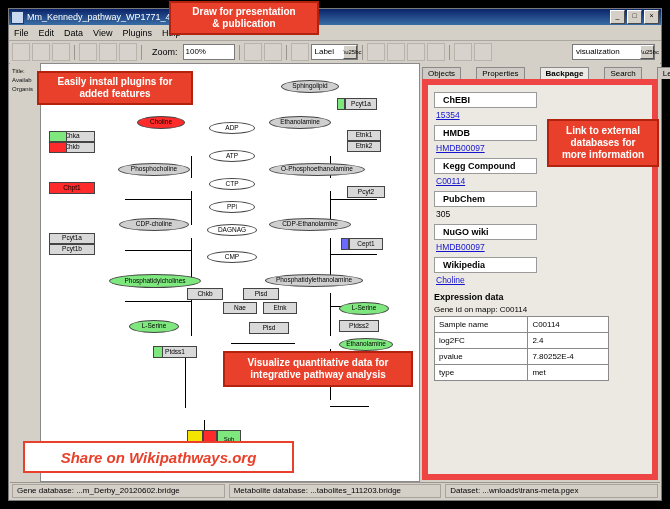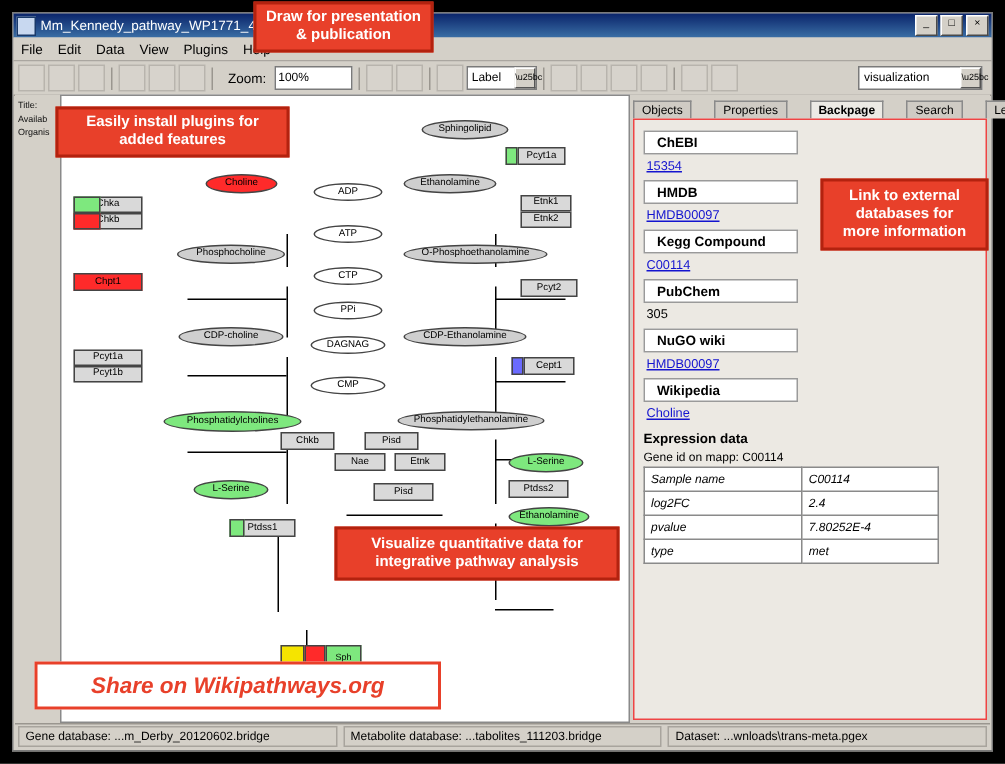--- a/index.html
+++ b/index.html
@@ -30,28 +30,28 @@
   
   .content{position:absolute;left:1px;top:54px;right:1px;bottom:18px;display:flex;}
   .leftpanel{width:27px;background:#d4d0c8;font-size:6px;padding:4px 1px 0 2px;color:#111;line-height:9px;}
   .canvas{position:relative;flex:1;background:#fff;border:1px solid #8a8a8a;overflow:hidden;}
   .rightcol{width:240px;background:#d4d0c8;display:flex;flex-direction:column;padding:2px 2px 2px 2px;box-sizing:border-box;}
 
   
   .tabs{display:flex;height:14px;align-items:flex-end;gap:14px;}
   .tab{font-size:8px;padding:1px 5px;border:1px solid #8a8a8a;border-bottom:none;background:#cfcbc4;margin-right:1px;}
   .tab.active{background:#eceae5;font-weight:bold;}
-  .tabpanel{flex:1;background:#ece9e3;border:1px solid #ef4444;overflow:hidden;position:relative;padding:4px 6px;box-sizing:border-box;}
+  .tabpanel{flex:1;background:#ece9e3;border:6px solid #ef4444;overflow:hidden;position:relative;padding:4px 6px;box-sizing:border-box;}
 
   .sec-title{display:inline-block;background:#fff;border:1px solid #9a9a9a;font-weight:bold;font-size:9px;padding:2px 8px;margin:3px 0 1px;min-width:85px;}
   .sec-link{color:#1414cf;font-size:8.5px;text-decoration:underline;display:block;margin:1px 0 2px 2px;}
   .sec-text{font-size:8.5px;margin:1px 0 2px 2px;display:block;}
   .exprtitle{font-weight:bold;font-size:9px;margin:7px 0 3px 0;display:block;}
   .geneid{font-size:8px;margin:0 0 2px 0;display:block;}
-  table.expr{border-collapse:collapse;width:197px;font-style:italic;}
+  table.expr{border-collapse:collapse;width:175px;}
   table.expr td{border:1px solid #8a8a8a;font-size:8px;padding:1px 4px;background:#fff;height:13px;}
 
   
   .statusbar{position:absolute;left:1px;right:1px;bottom:1px;height:16px;background:#d4d0c8;border-top:1px solid #9a968f;display:flex;align-items:center;}
   .statusbar .cell{font-size:8px;border:1px solid #a8a49d;height:12px;line-height:12px;margin:0 2px;padding:0 4px;flex:1;background:#d4d0c8;white-space:nowrap;overflow:hidden;}
 
   
   .node{position:absolute;font-size:6.5px;text-align:center;border:1px solid #444;box-sizing:border-box;line-height:1;display:flex;align-items:center;justify-content:center;color:#000;}
   .ell{border-radius:50%;}
   .gene{background:#d9d9d9;}
@@ -259,21 +259,21 @@
       </div>
     </div>
   </div>
 
   <div class="statusbar">
     <div class="cell">Gene database: ...m_Derby_20120602.bridge</div>
     <div class="cell">Metabolite database: ...tabolites_111203.bridge</div>
     <div class="cell">Dataset: ...wnloads\trans-meta.pgex</div>
   </div>
 
-  <div class="callout" style="left:160px;top:-8px;width:120px;height:34px;white-space:pre-line;">Draw for presentation
+  <div class="callout" style="left:160px;top:-8px;width:150px;height:34px;white-space:pre-line;">Draw for presentation
 &amp; publication</div>
   <div class="callout" style="left:28px;top:62px;width:156px;height:34px;white-space:pre-line;">Easily install plugins for
 added features</div>
   <div class="callout" style="left:214px;top:342px;width:190px;height:36px;white-space:pre-line;">Visualize quantitative data  for
 integrative pathway analysis</div>
   <div class="callout" style="left:538px;top:110px;width:112px;height:48px;white-space:pre-line;">Link  to external
 databases  for
 more information</div>
   <div class="share" style="left:14px;top:432px;width:271px;height:32px;">Share on Wikipathways.org</div>
 

